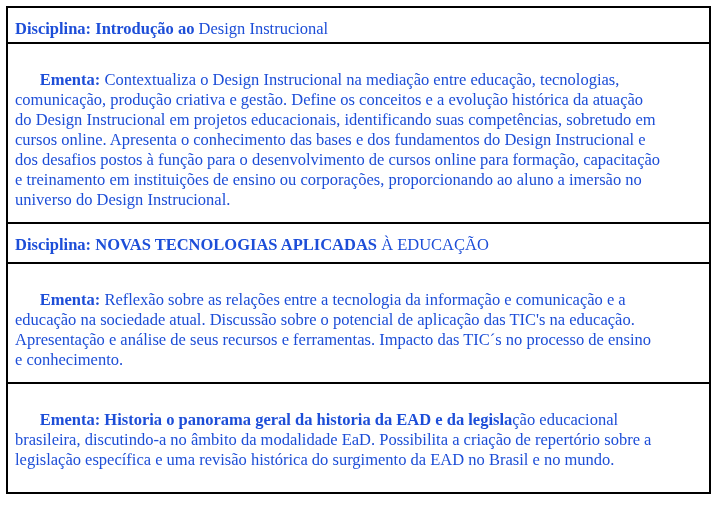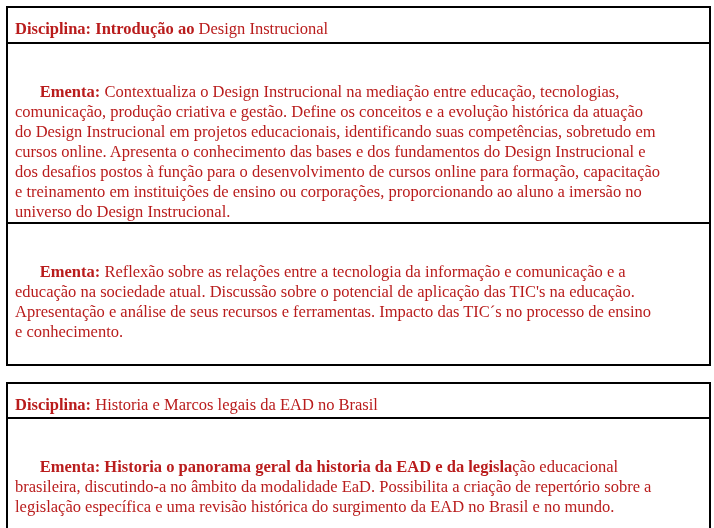--- a/index.html
+++ b/index.html
@@ -2,21 +2,21 @@
 <html><head>
 <meta charset="utf-8">
 <style>
   html, body { margin: 0; padding: 0; }
   .page {
     position: relative;
     width: 714px;
     height: 528px;
     background: #ffffff;
     font-family: "Liberation Serif", "DejaVu Serif", serif;
-    color: #b91c1c;
+    color: #1d4ed8;
     overflow: hidden;
   }
   .doc-table {
     position: absolute;
     left: 6px;
     width: 705px;
     background: #ffffff;
     border: 2px solid #000000;
     box-sizing: border-box;
   }
@@ -29,21 +29,21 @@
     padding: 11px 8px 0 7px;
     font-size: 16.5px;
     line-height: 20px;
     white-space: nowrap;
     overflow: hidden;
   }
   .table-1 .row-disciplina { height: 36px; }
   .table-2 .row-disciplina { height: 40px; }
   .table-3 .row-disciplina { height: 35px; }
   .row-ementa {
-    padding: 18px 8px 2px 7px;
+    padding: 6px 8px 2px 7px;
     font-size: 16.5px;
     line-height: 20px;
     white-space: pre-wrap;
     box-sizing: border-box;
   }
   .table-3 .row-ementa { min-height: 99px; }
   .seg-bold { font-weight: bold; }
   .seg-regular { font-weight: normal; }
 </style>
 </head>
@@ -60,32 +60,32 @@
 comunicação, produção criativa e gestão. Define os conceitos e a evolução histórica da atuação
 do Design Instrucional em projetos educacionais, identificando suas competências, sobretudo em
 cursos online. Apresenta o conhecimento das bases e dos fundamentos do Design Instrucional e
 dos desafios postos à função para o desenvolvimento de cursos online para formação, capacitação
 e treinamento em instituições de ensino ou corporações, proporcionando ao aluno a imersão no
 universo do Design Instrucional.</span>
     </div>
   </div>
 
   <div class="doc-table table-2">
+    <div class="row-disciplina">
+      <span class="seg-bold">Disciplina: NOVAS TECNOLOGIAS APLICADAS</span><span class="seg-regular"> À EDUCAÇÃO</span>
+    </div>
     <div class="row-ementa">
       <span class="seg-bold">Ementa:</span><span class="seg-regular"> Reflexão sobre as relações entre a tecnologia da informação e comunicação e a
 educação na sociedade atual. Discussão sobre o potencial de aplicação das TIC's na educação.
 Apresentação e análise de seus recursos e ferramentas. Impacto das TIC´s no processo de ensino
 e conhecimento.</span>
     </div>
   </div>
 
   <div class="doc-table table-3">
-    <div class="row-disciplina">
-      <span class="seg-bold">Disciplina:</span><span class="seg-regular"> Historia e Marcos legais da EAD no Brasil</span>
-    </div>
     <div class="row-ementa">
       <span class="seg-bold">Ementa: Historia o panorama geral da historia da EAD e da legisla</span><span class="seg-regular">ção educacional
 brasileira, discutindo-a no âmbito da modalidade EaD. Possibilita a criação de repertório sobre a
 legislação específica e uma revisão histórica do surgimento da EAD no Brasil e no mundo.</span>
     </div>
   </div>
 
 </div>
 
 </body></html>

